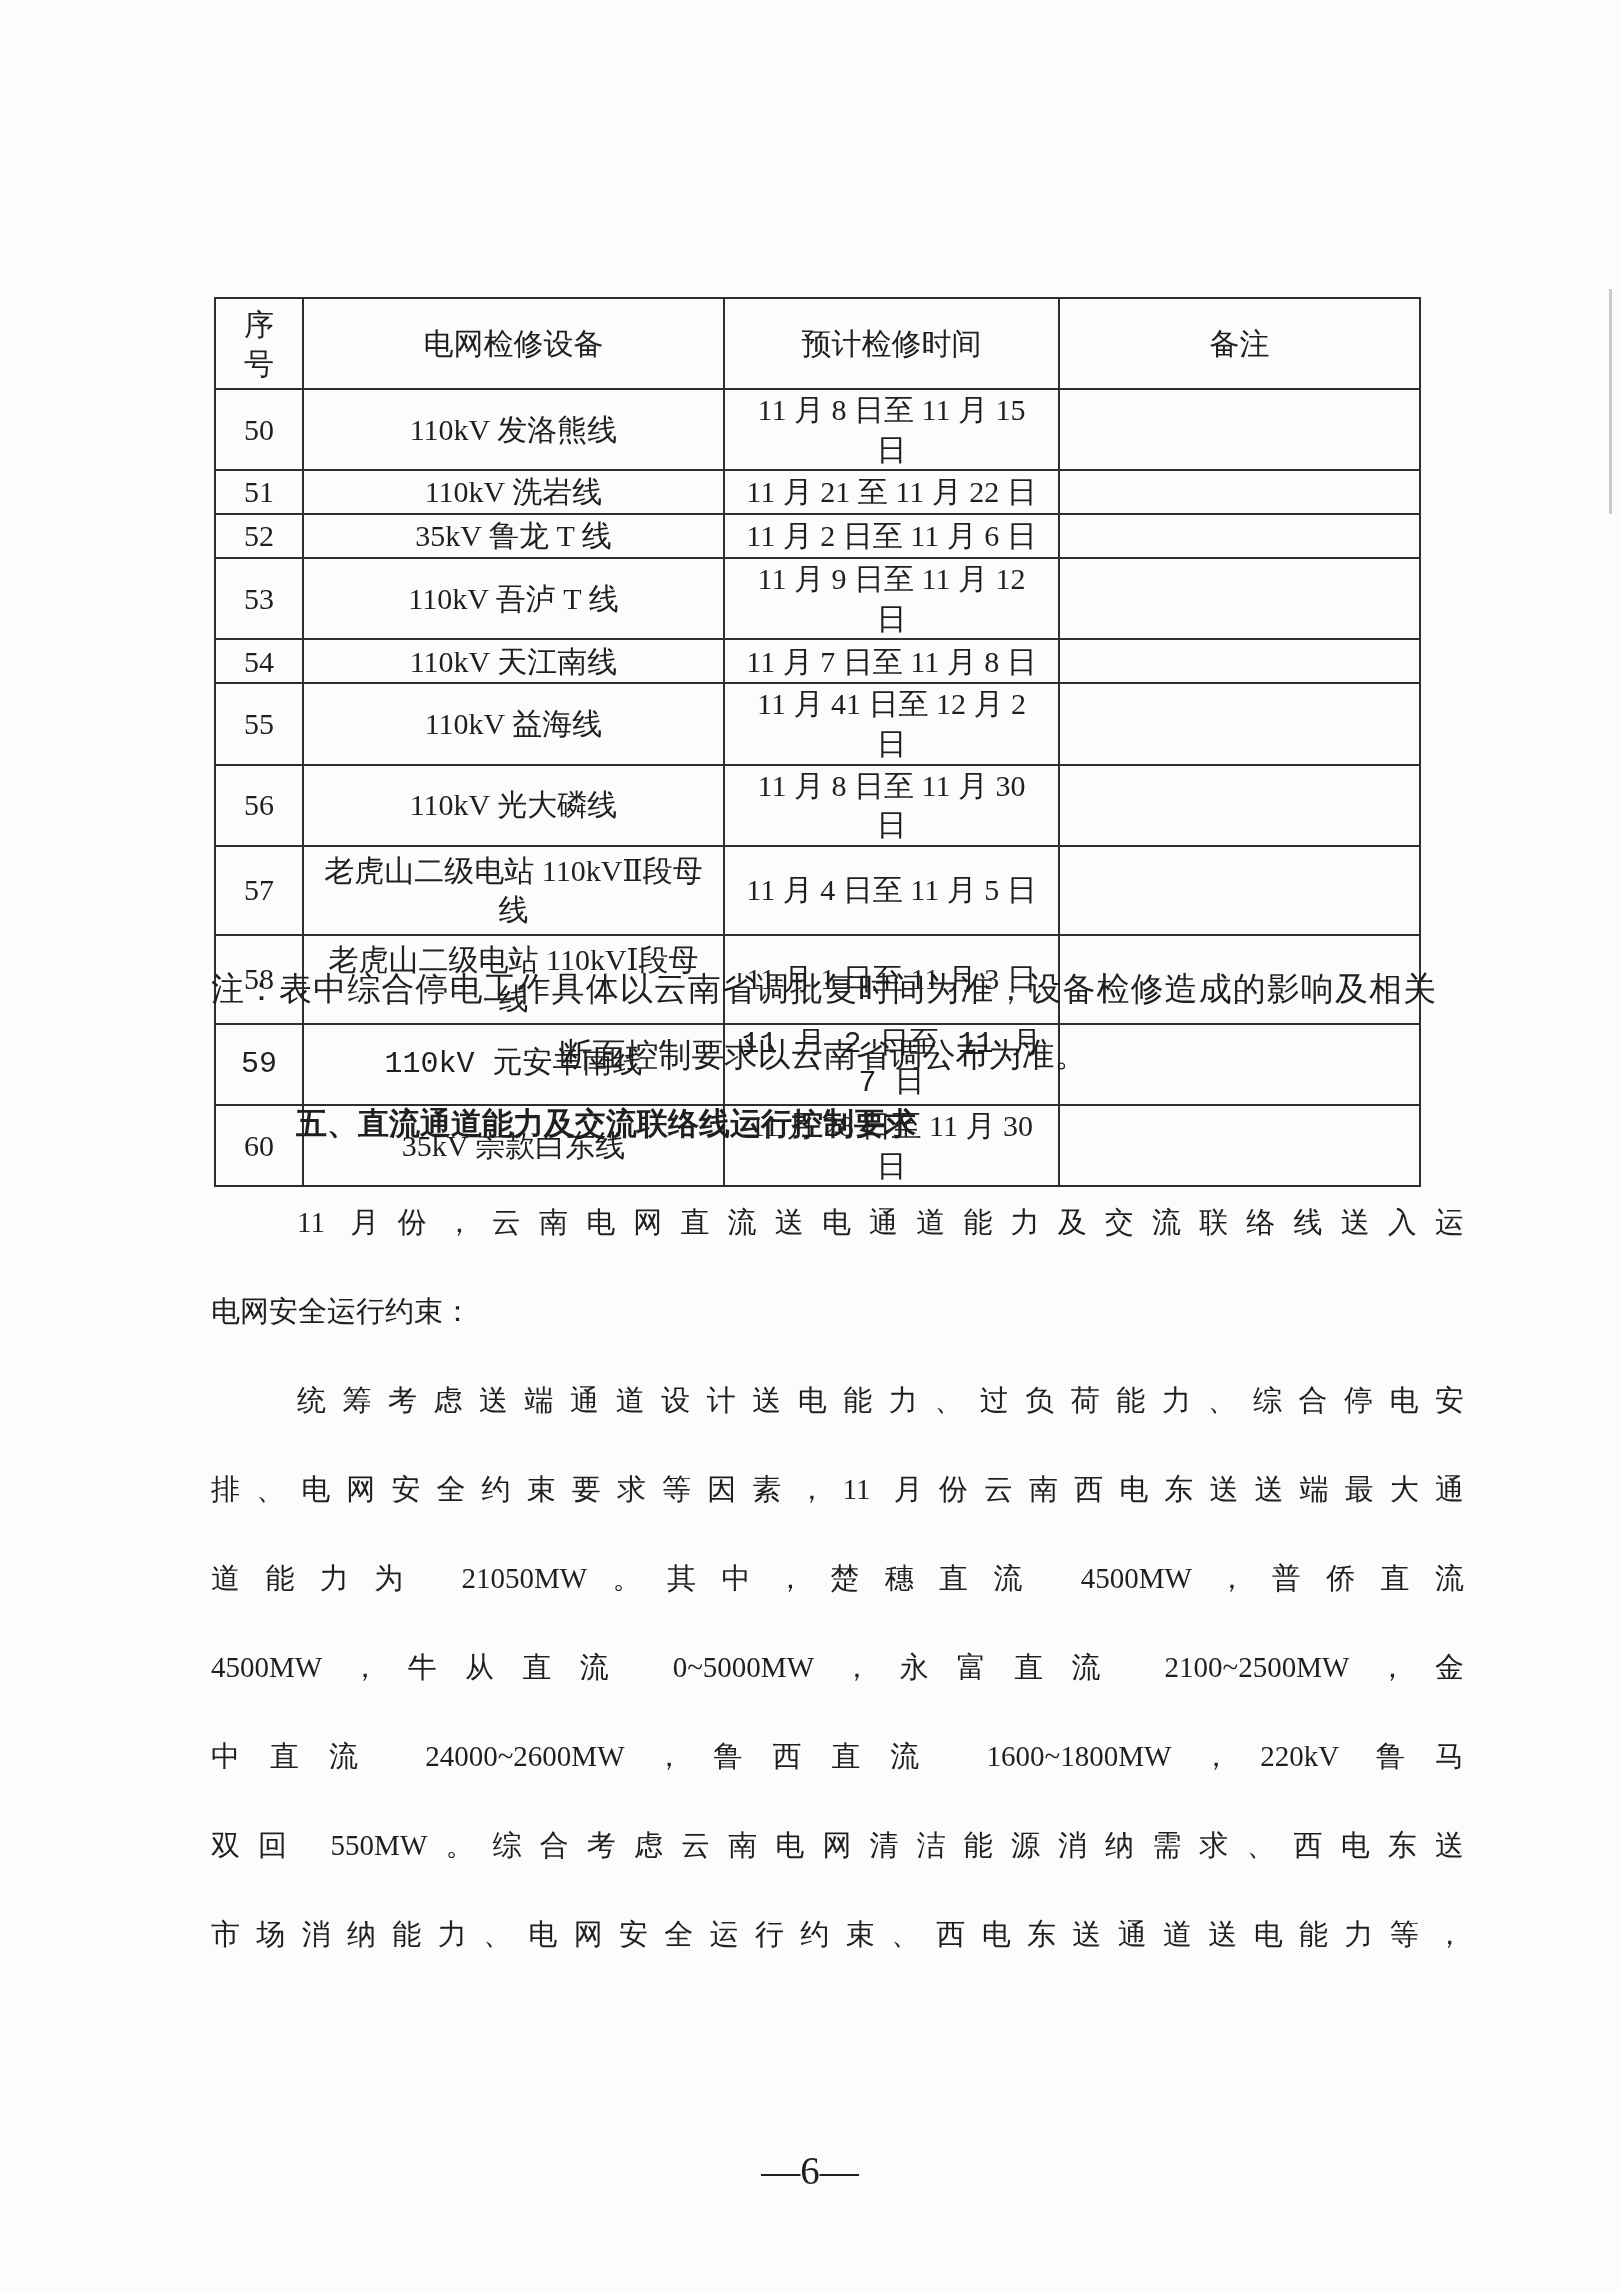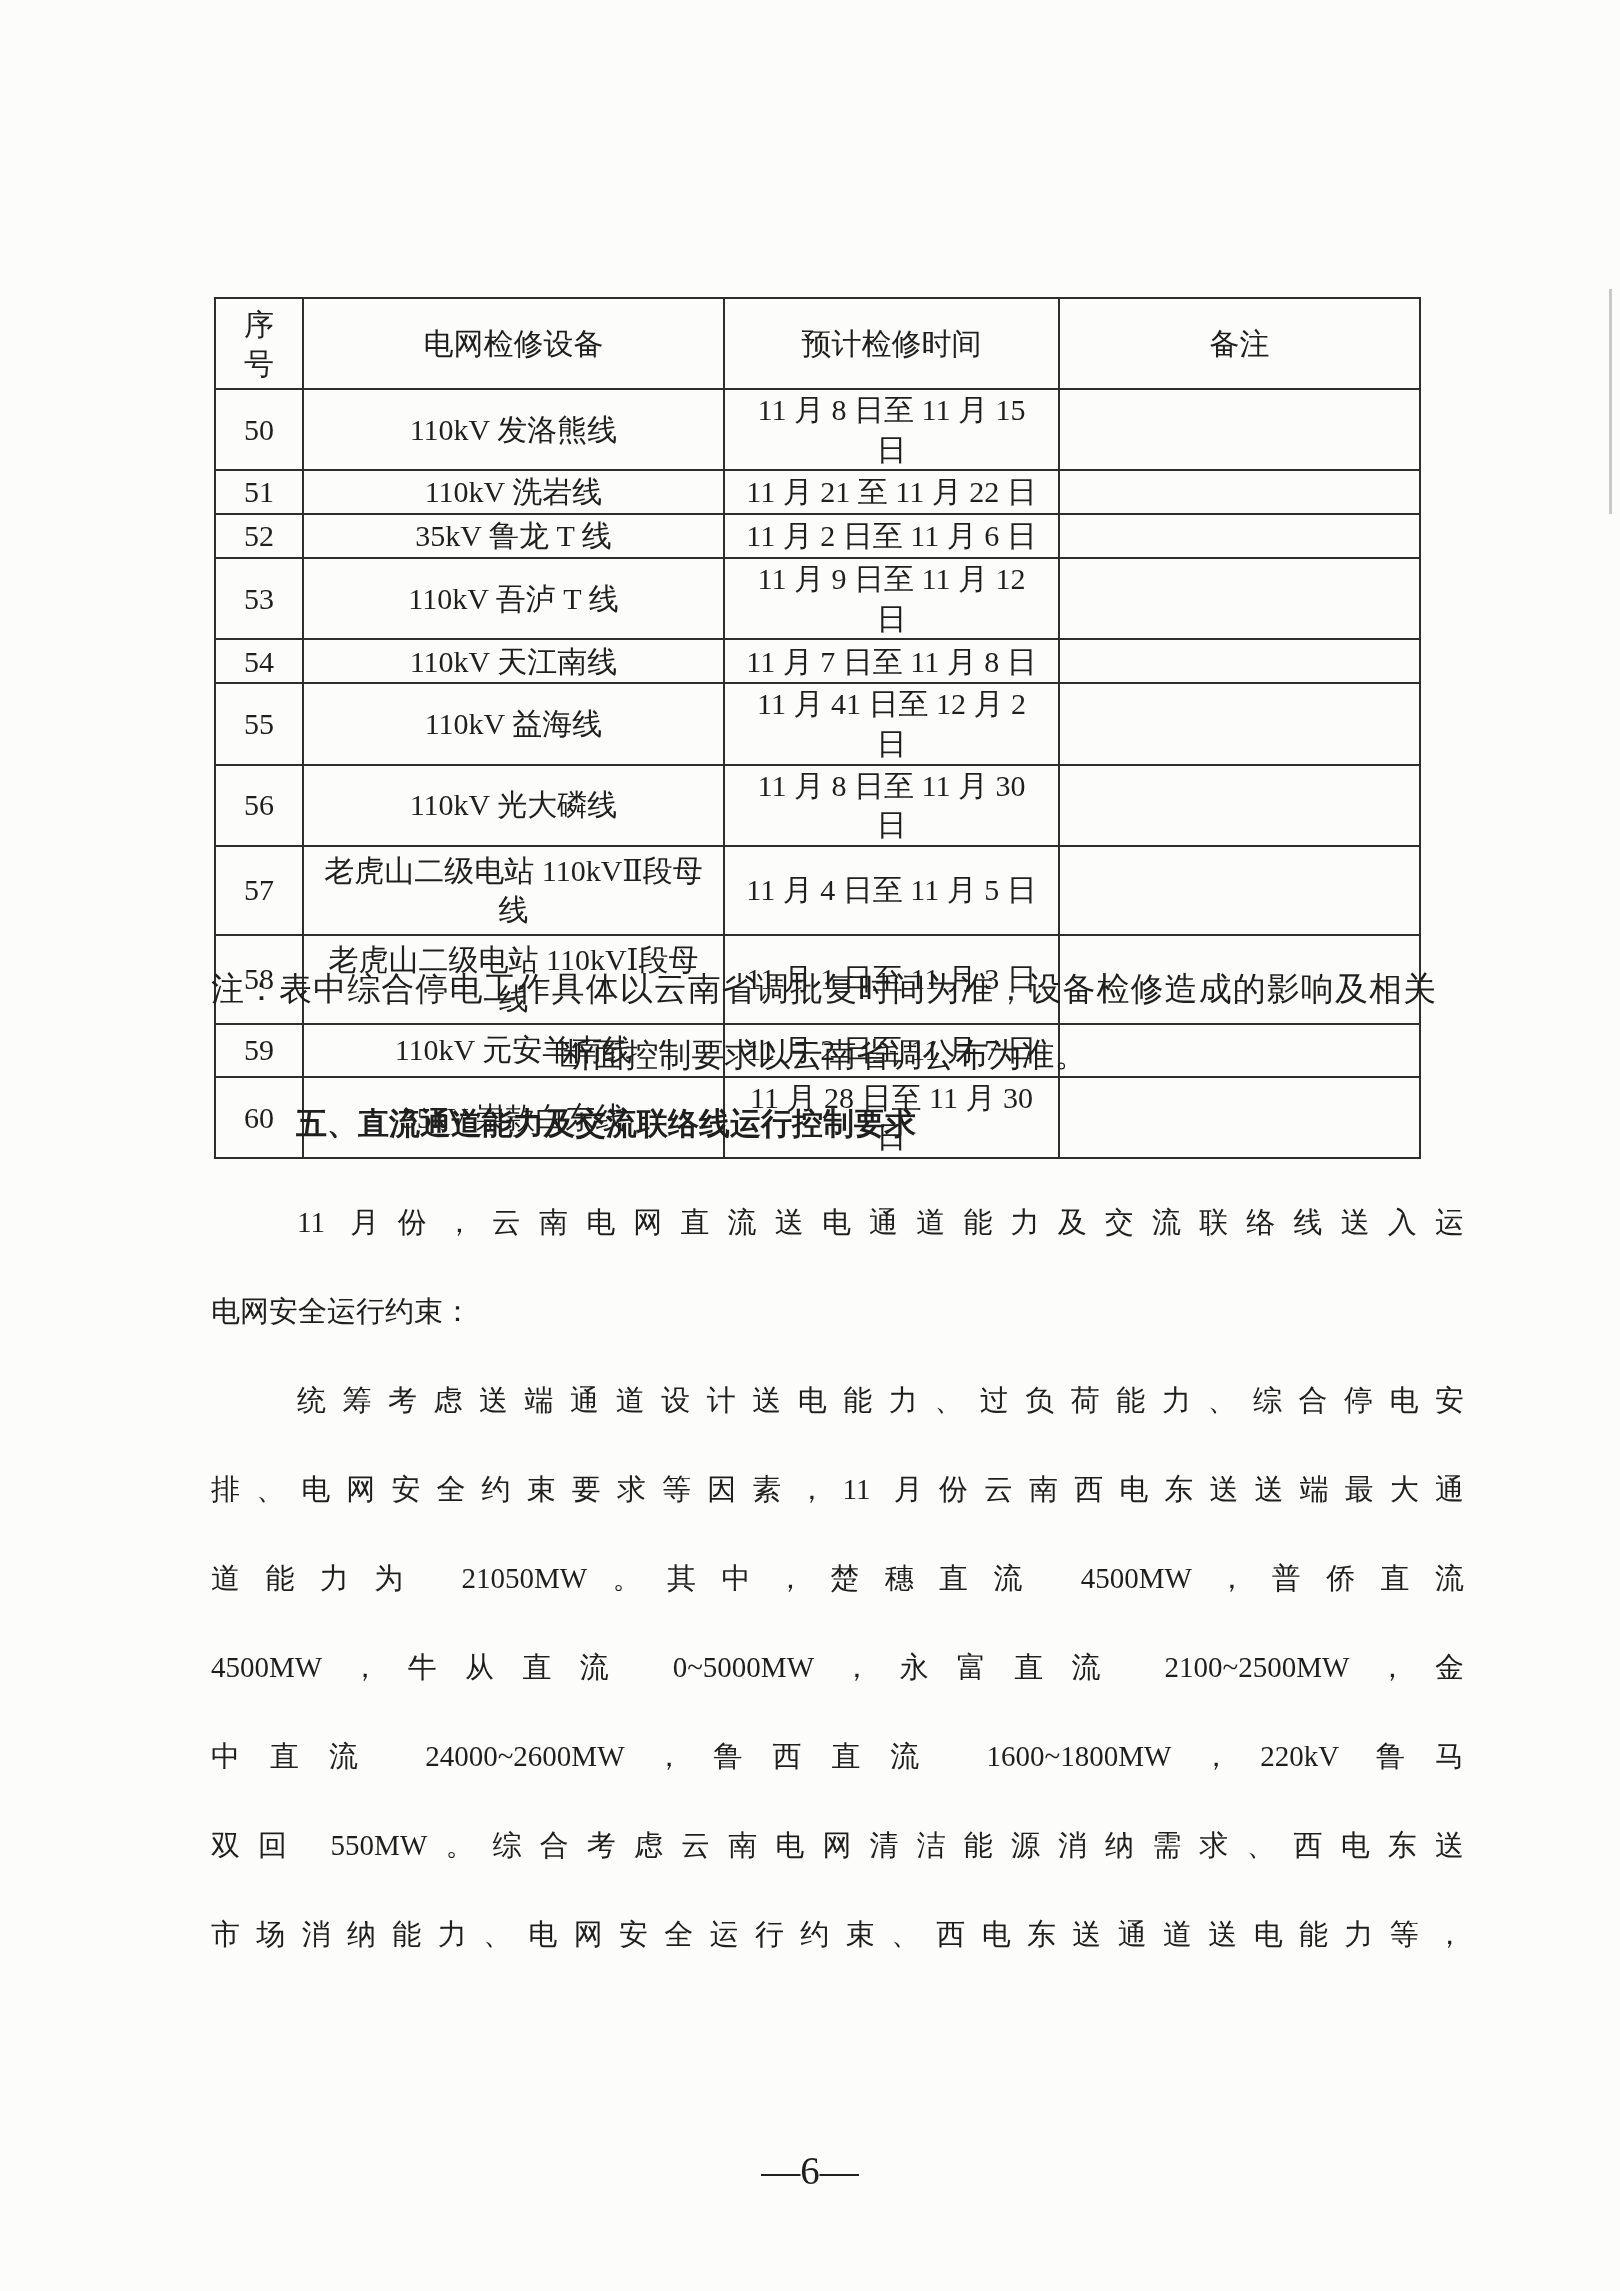--- a/index.html
+++ b/index.html
@@ -26,21 +26,21 @@
     font-weight:normal;
     text-align:center;
     vertical-align:middle;
     padding:0 14.7px;
     line-height:1.32;
     overflow-wrap:break-word;
   }
   tr.h-head { height:91px; }
   tr.h-s    { height:44px; }
   tr.h-d    { height:89px; }
-  tr.h-59   { height:53px; }
+  tr.h-59   { height:53px;font-family:Liberation Mono, monospace; }
   tr.h-60   { height:51px; }
   .no-stack div { line-height:39px; }
 
   
   .note {
     position:absolute; left:211px; top:964px;
     width:1225px;
     font-size:33px;
     line-height:51px;
   }

